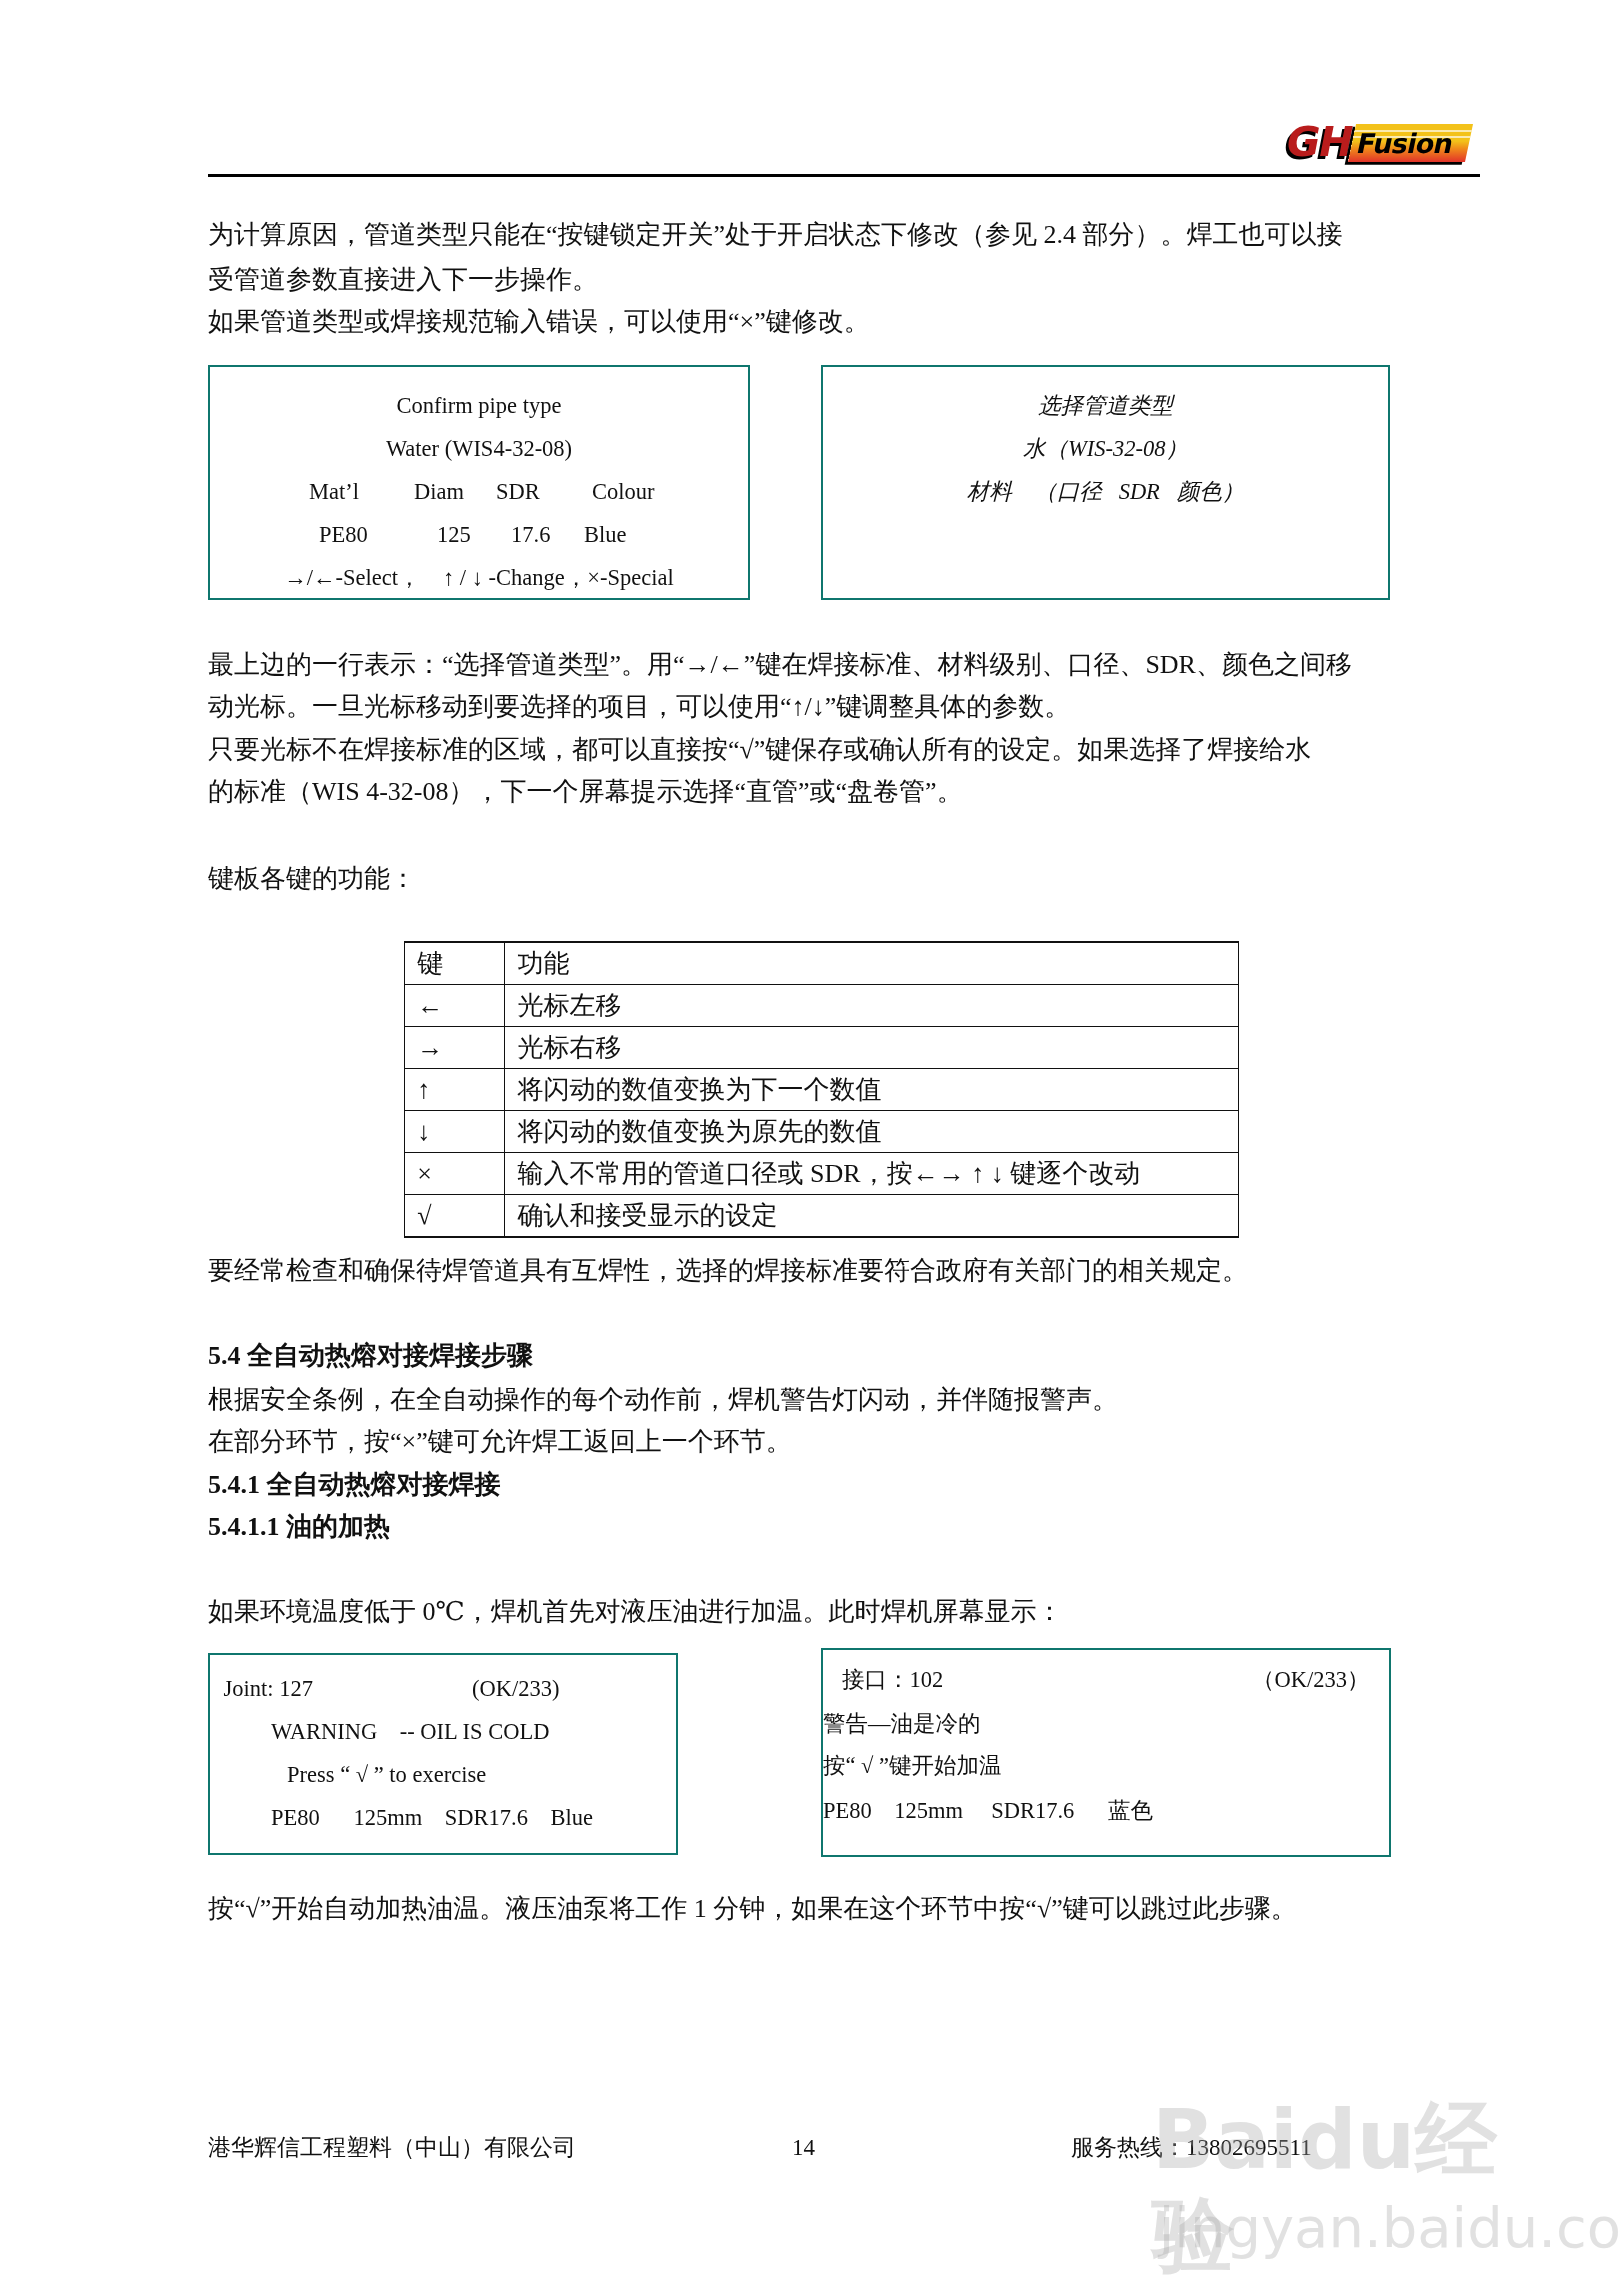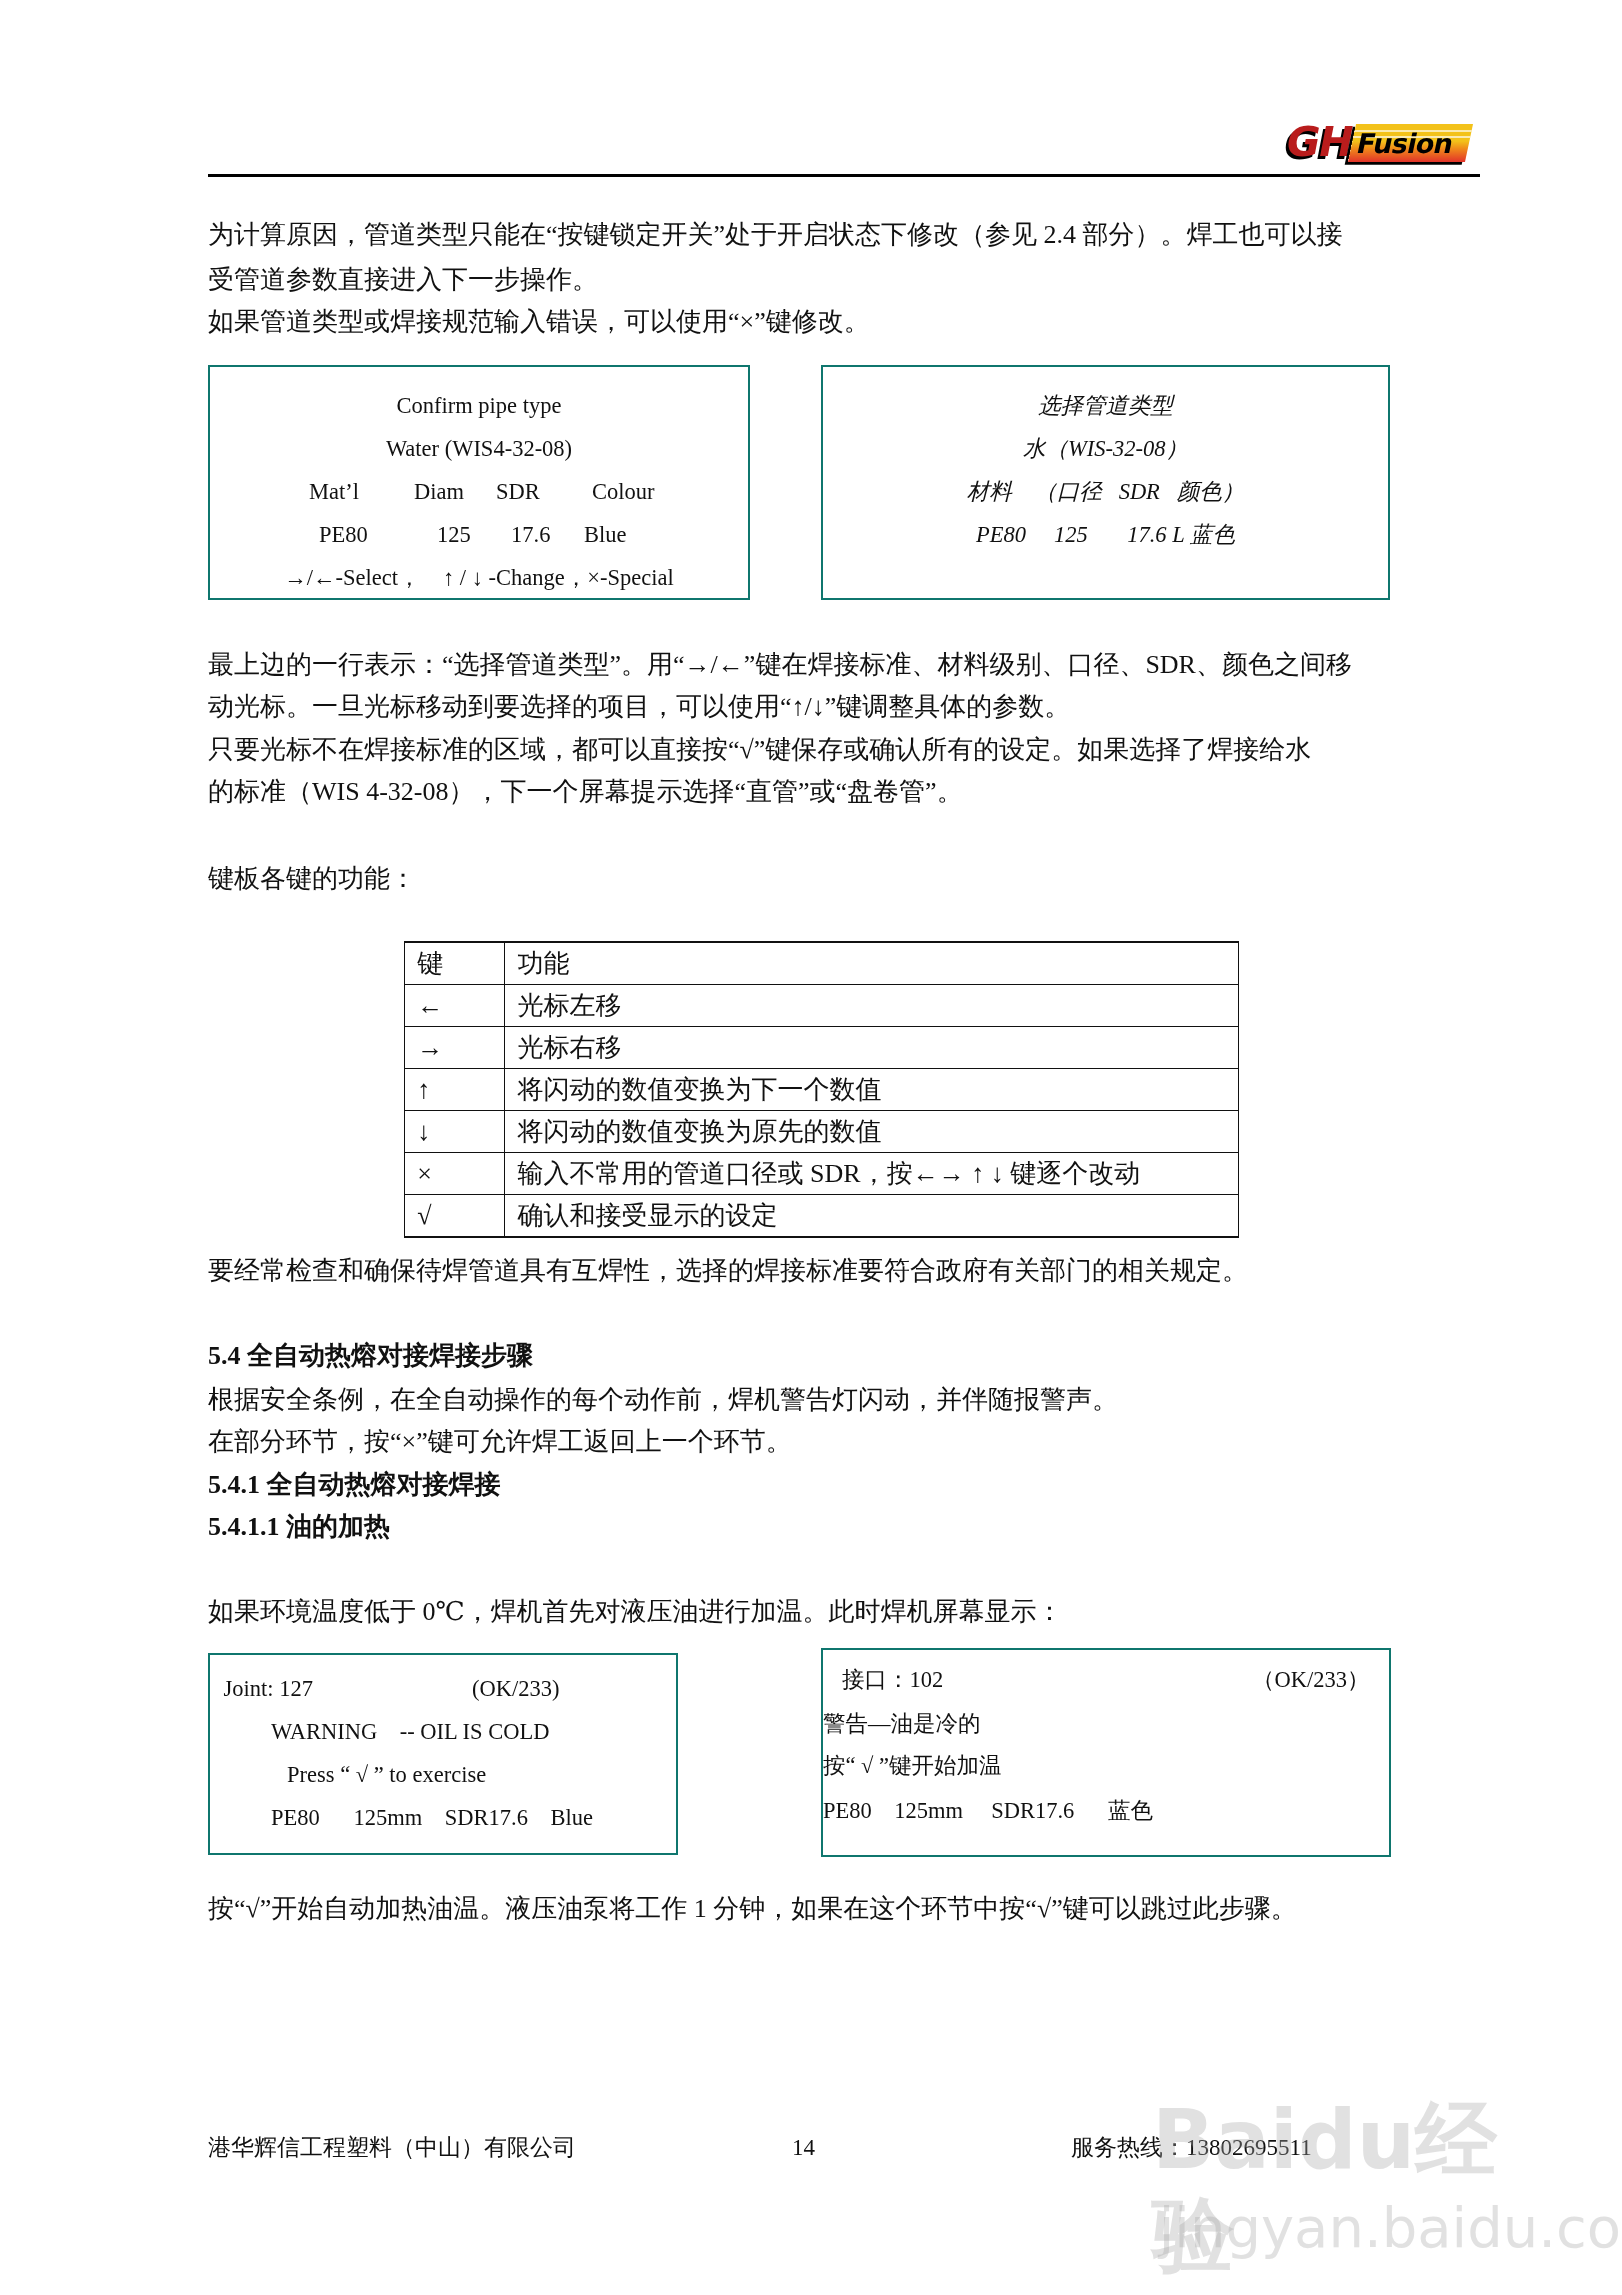--- a/index.html
+++ b/index.html
@@ -93,21 +93,20 @@
   <div class="lline" style="left:227px; top:154px;">125</div>
   <div class="lline" style="left:301px; top:154px;">17.6</div>
   <div class="lline" style="left:374px; top:154px;">Blue</div>
   <div class="line" style="top:197px;">→/←-Select，    ↑ / ↓ -Change，×-Special</div>
 </div>
 
 <div class="abs box" style="left:821px; top:365px; width:569px; height:235px;font-style:italic;">
   <div class="line" style="top:25px;">选择管道类型</div>
   <div class="line" style="top:68px;">水（WIS-32-08）</div>
   <div class="line" style="top:111px;">材料    （口径   SDR   颜色）</div>
-  <div class="line" style="top:154px;">PE80     125       17.6 L 蓝色</div>
 </div>
 
 <div class="abs txt" style="left:208px; top:643px;">最上边的一行表示：“选择管道类型”。用“→/←”键在焊接标准、材料级别、口径、SDR、颜色之间移</div>
 <div class="abs txt" style="left:208px; top:685px;">动光标。一旦光标移动到要选择的项目，可以使用“↑/↓”键调整具体的参数。</div>
 <div class="abs txt" style="left:208px; top:728px;">只要光标不在焊接标准的区域，都可以直接按“√”键保存或确认所有的设定。如果选择了焊接给水</div>
 <div class="abs txt" style="left:208px; top:770px;">的标准（WIS 4-32-08），下一个屏幕提示选择“直管”或“盘卷管”。</div>
 
 <div class="abs txt" style="left:208px; top:857px;">键板各键的功能：</div>
 
 <table class="keys">

